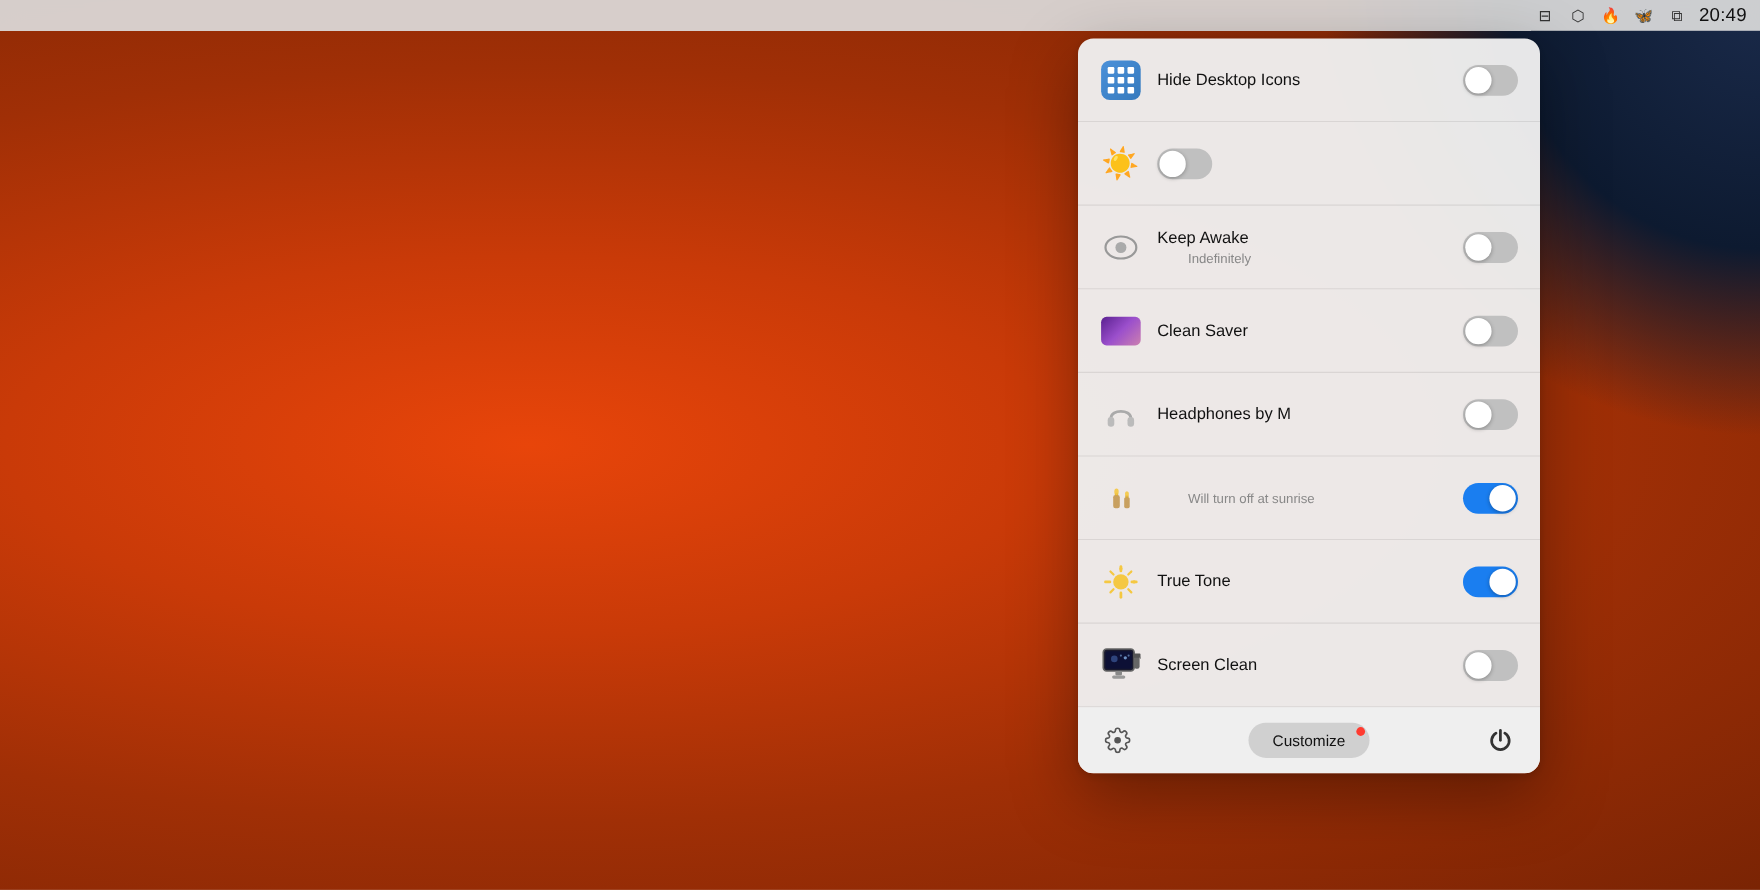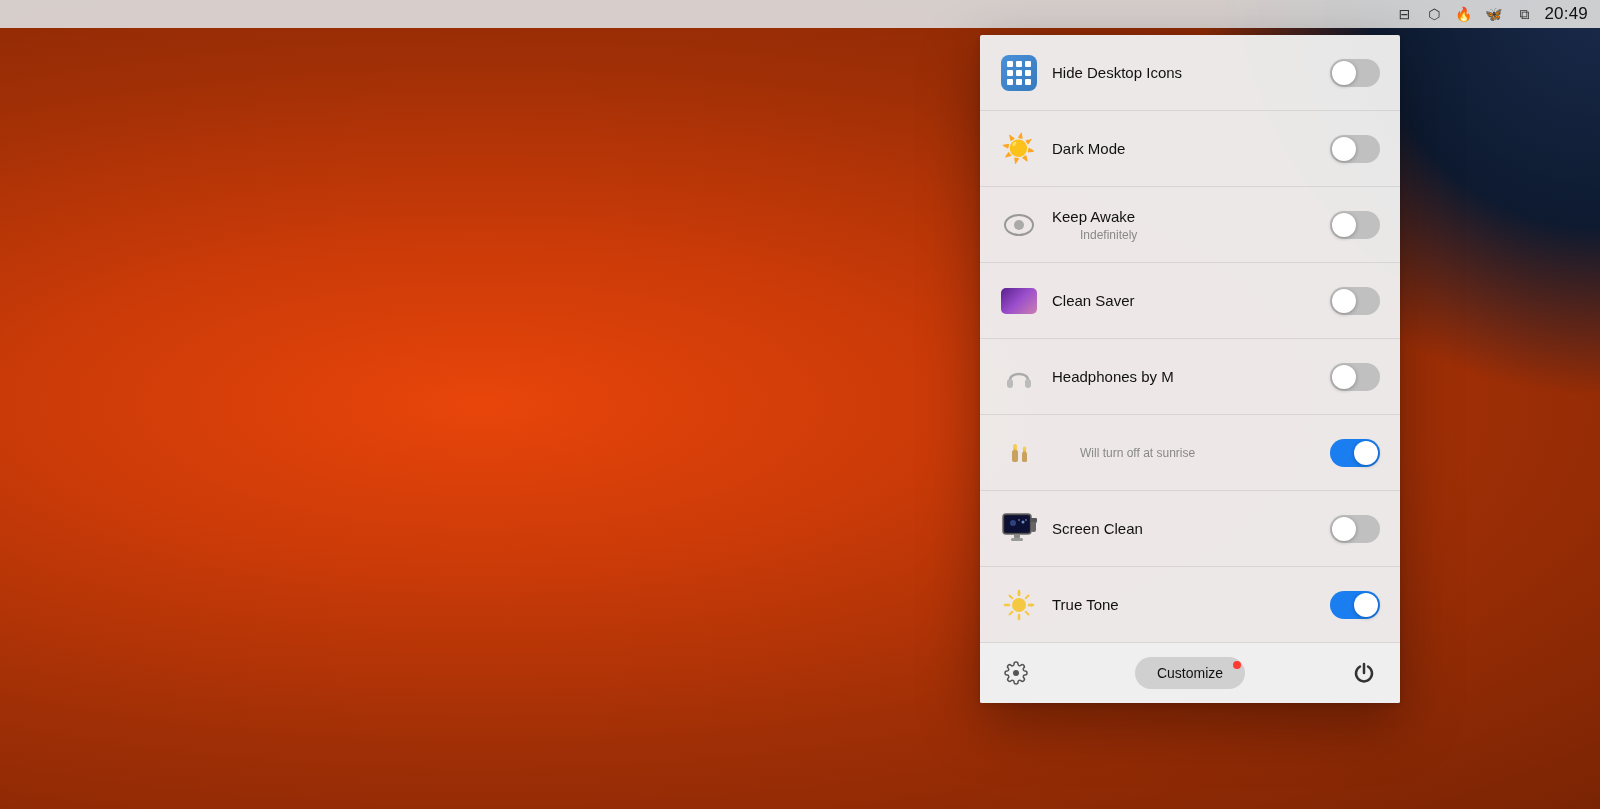--- a/index.html
+++ b/index.html
@@ -71,21 +71,21 @@
       letter-spacing: 0.2px;
     }
 
     
     .popup-panel {
       position: absolute;
       top: 35px;
       right: 200px;
       width: 420px;
       background: rgba(238, 238, 238, 0.97);
-      border-radius: 2px;
+      border-radius: 14px;
       box-shadow: 0 20px 60px rgba(0,0,0,0.35), 0 2px 8px rgba(0,0,0,0.15);
       overflow: hidden;
       z-index: 200;
     }
 
     
     .menu-item {
       display: flex;
       align-items: center;
       padding: 0 20px;
@@ -274,23 +274,20 @@
         </div>
       </div>
       <div class="item-text">
         <div class="item-title">Hide Desktop Icons</div>
       </div>
       <div class="toggle"></div>
     </div>
 
     <div class="menu-item">
       <div class="item-icon" style="font-size:28px;">☀️</div>
-      <div class="item-text">
-        <div class="item-title">Dark Mode</div>
-      </div>
       <div class="toggle"></div>
     </div>
 
     <div class="menu-item">
       <div class="item-icon" style="font-size:22px; color:#aaa;">
         <svg width="32" height="32" viewBox="0 0 32 32" fill="none">
           <ellipse cx="16" cy="16" rx="14" ry="10" stroke="#999" stroke-width="2" fill="none"></ellipse>
           <circle cx="16" cy="16" r="5" fill="#aaa"></circle>
         </svg>
       </div>
@@ -334,47 +331,20 @@
           <ellipse cx="13" cy="11" rx="2" ry="3" fill="#f5c842" opacity="0.9"></ellipse>
           <rect x="20" y="16" width="5" height="10" rx="1.5" fill="#c8a060"></rect>
           <rect x="21" y="14" width="3" height="3" rx="1" fill="#d4a840"></rect>
           <ellipse cx="22.5" cy="13" rx="1.8" ry="2.5" fill="#f5c842" opacity="0.9"></ellipse>
         </svg>
       </div>
       <div class="item-text">
         <div class="item-subtitle">Will turn off at sunrise</div>
       </div>
       <div class="toggle on"></div>
-    </div>
-
-    <div class="menu-item">
-      <div class="item-icon">
-        <svg width="36" height="34" viewBox="0 0 36 34" fill="none">
-
-          <rect x="2" y="2" width="28" height="20" rx="3" fill="#1a1a2e" stroke="#666" stroke-width="1.5"></rect>
-          <rect x="4" y="4" width="24" height="16" rx="2" fill="#0d1035"></rect>
-
-          <circle cx="22" cy="10" r="1.5" fill="rgba(150,200,255,0.7)"></circle>
-          <circle cx="18" cy="8" r="1" fill="rgba(150,200,255,0.5)"></circle>
-          <circle cx="25" cy="8" r="1" fill="rgba(150,200,255,0.5)"></circle>
-
-          <circle cx="12" cy="11" r="3" fill="#4466aa" opacity="0.6"></circle>
-
-          <rect x="13" y="22" width="6" height="4" rx="1" fill="#888"></rect>
-          <rect x="10" y="26" width="12" height="3" rx="1.5" fill="#999"></rect>
-
-          <rect x="30" y="8" width="5" height="12" rx="2" fill="#666"></rect>
-          <rect x="29" y="6" width="7" height="4" rx="1" fill="#555"></rect>
-          <rect x="35" y="9" width="3" height="2" rx="1" fill="#777"></rect>
-        </svg>
-      </div>
-      <div class="item-text">
-        <div class="item-title">Screen Clean</div>
-      </div>
-      <div class="toggle"></div>
     </div>
 
     <div class="menu-item">
       <div class="item-icon">
         <svg width="36" height="36" viewBox="0 0 36 36" fill="none">
           <circle cx="18" cy="18" r="7" fill="#f5c842"></circle>
 
           <line x1="18" y1="4" x2="18" y2="8" stroke="#f5c842" stroke-width="2.5" stroke-linecap="round"></line>
           <line x1="18" y1="28" x2="18" y2="32" stroke="#f5c842" stroke-width="2.5" stroke-linecap="round"></line>
           <line x1="4" y1="18" x2="8" y2="18" stroke="#f5c842" stroke-width="2.5" stroke-linecap="round"></line>
@@ -387,20 +357,47 @@
           <circle cx="18" cy="6" r="1.5" fill="#f5c842"></circle>
           <circle cx="30" cy="18" r="1.5" fill="#f5c842"></circle>
         </svg>
       </div>
       <div class="item-text">
         <div class="item-title">True Tone</div>
       </div>
       <div class="toggle on"></div>
     </div>
 
+    <div class="menu-item">
+      <div class="item-icon">
+        <svg width="36" height="34" viewBox="0 0 36 34" fill="none">
+
+          <rect x="2" y="2" width="28" height="20" rx="3" fill="#1a1a2e" stroke="#666" stroke-width="1.5"></rect>
+          <rect x="4" y="4" width="24" height="16" rx="2" fill="#0d1035"></rect>
+
+          <circle cx="22" cy="10" r="1.5" fill="rgba(150,200,255,0.7)"></circle>
+          <circle cx="18" cy="8" r="1" fill="rgba(150,200,255,0.5)"></circle>
+          <circle cx="25" cy="8" r="1" fill="rgba(150,200,255,0.5)"></circle>
+
+          <circle cx="12" cy="11" r="3" fill="#4466aa" opacity="0.6"></circle>
+
+          <rect x="13" y="22" width="6" height="4" rx="1" fill="#888"></rect>
+          <rect x="10" y="26" width="12" height="3" rx="1.5" fill="#999"></rect>
+
+          <rect x="30" y="8" width="5" height="12" rx="2" fill="#666"></rect>
+          <rect x="29" y="6" width="7" height="4" rx="1" fill="#555"></rect>
+          <rect x="35" y="9" width="3" height="2" rx="1" fill="#777"></rect>
+        </svg>
+      </div>
+      <div class="item-text">
+        <div class="item-title">Screen Clean</div>
+      </div>
+      <div class="toggle"></div>
+    </div>
+
     <div class="bottom-bar">
       <div class="bottom-gear">
         <svg width="24" height="24" viewBox="0 0 24 24" fill="none">
           <path d="M12 15a3 3 0 1 0 0-6 3 3 0 0 0 0 6z" fill="#555"></path>
           <path d="M19.4 15a1.65 1.65 0 0 0 .33 1.82l.06.06a2 2 0 0 1-2.83 2.83l-.06-.06a1.65 1.65 0 0 0-1.82-.33 1.65 1.65 0 0 0-1 1.51V21a2 2 0 0 1-4 0v-.09A1.65 1.65 0 0 0 9 19.4a1.65 1.65 0 0 0-1.82.33l-.06.06a2 2 0 0 1-2.83-2.83l.06-.06A1.65 1.65 0 0 0 4.68 15a1.65 1.65 0 0 0-1.51-1H3a2 2 0 0 1 0-4h.09A1.65 1.65 0 0 0 4.6 9a1.65 1.65 0 0 0-.33-1.82l-.06-.06a2 2 0 0 1 2.83-2.83l.06.06A1.65 1.65 0 0 0 9 4.68a1.65 1.65 0 0 0 1-1.51V3a2 2 0 0 1 4 0v.09a1.65 1.65 0 0 0 1 1.51 1.65 1.65 0 0 0 1.82-.33l.06-.06a2 2 0 0 1 2.83 2.83l-.06.06A1.65 1.65 0 0 0 19.4 9a1.65 1.65 0 0 0 1.51 1H21a2 2 0 0 1 0 4h-.09a1.65 1.65 0 0 0-1.51 1z" stroke="#555" stroke-width="1.5" fill="none"></path>
         </svg>
       </div>
       <button class="customize-btn">
         <span>Customize</span>
         <span class="red-dot"></span>

